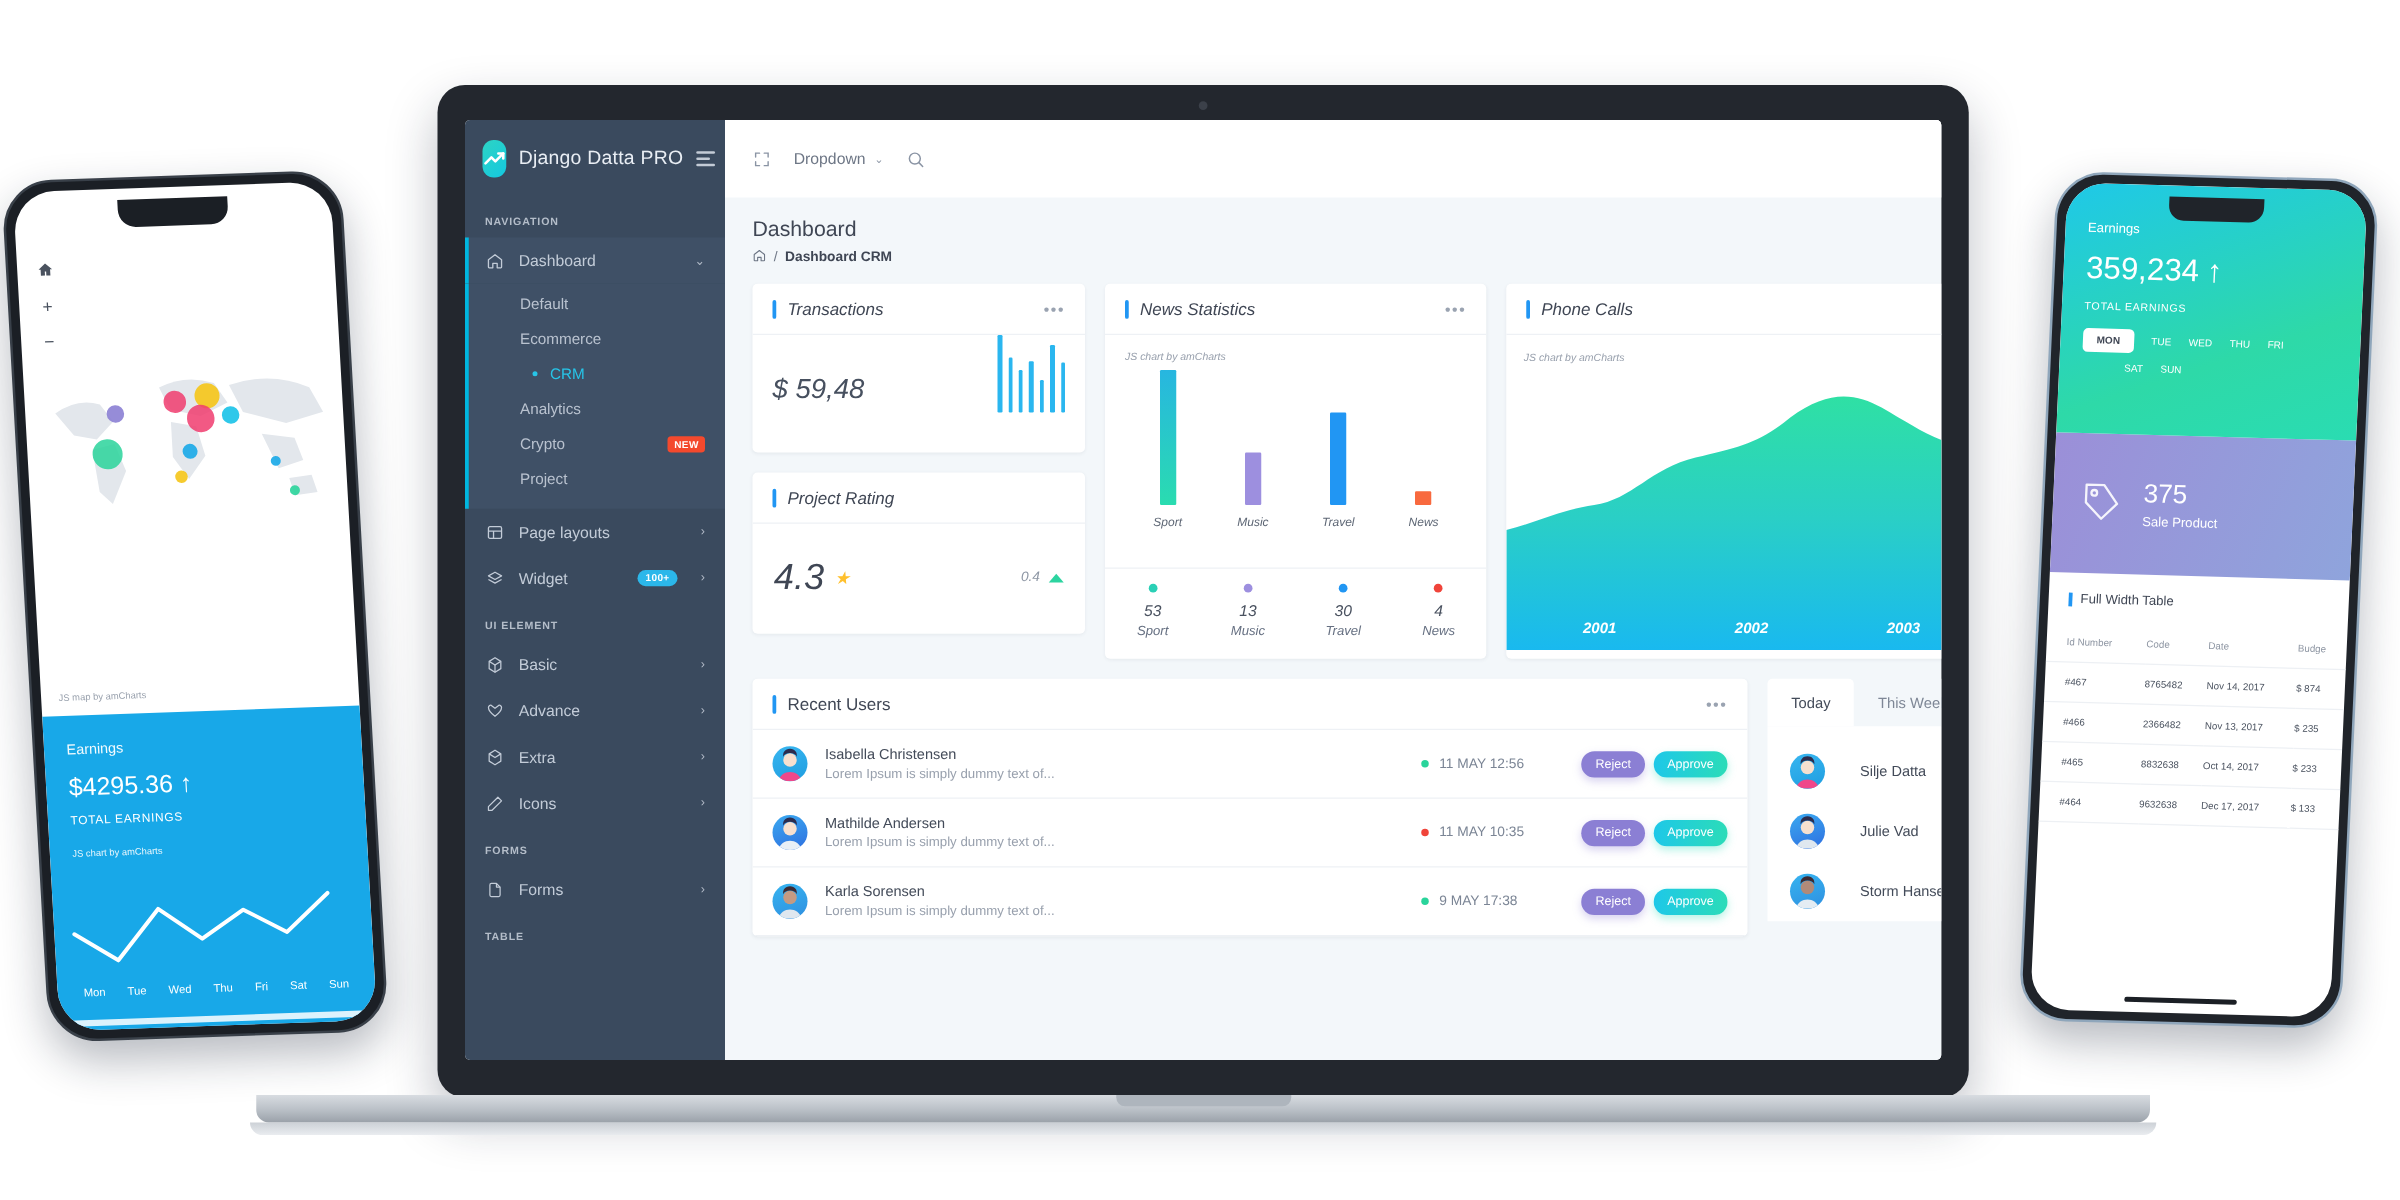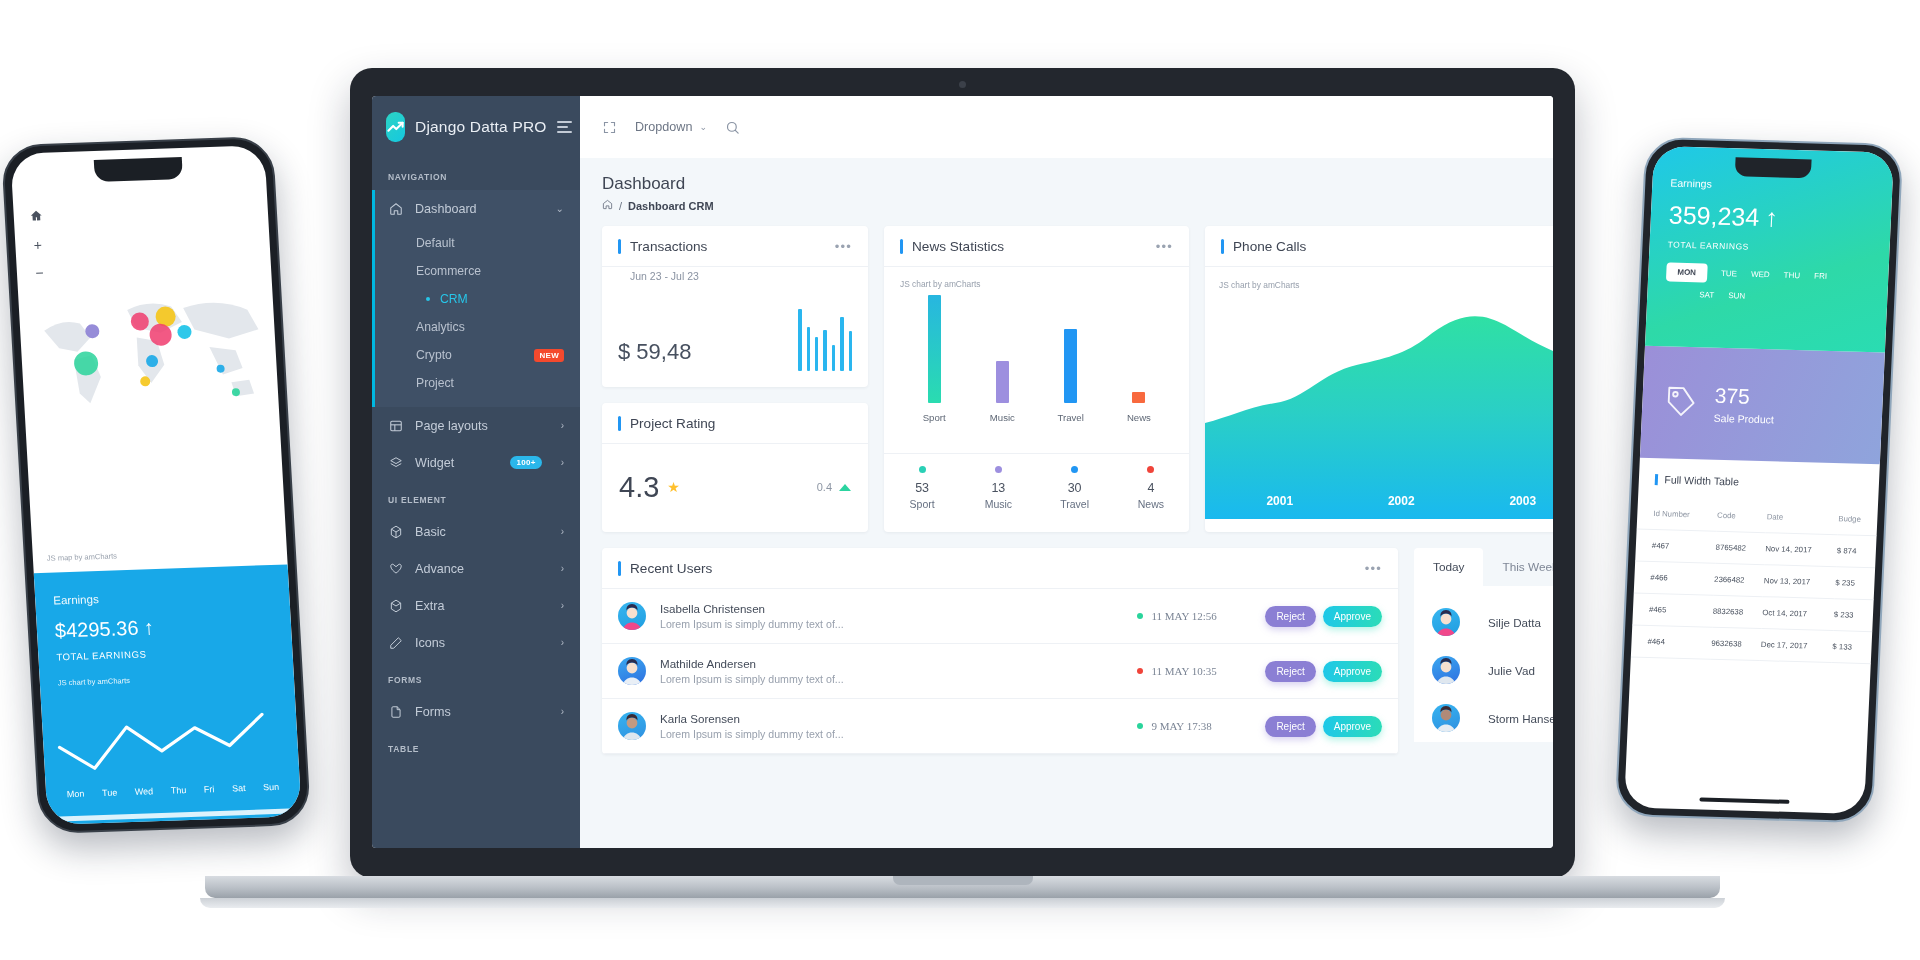--- a/index.html
+++ b/index.html
@@ -80,32 +80,32 @@
   .tb-right { margin-left:auto; display:flex; align-items:center; gap:21px; }
   .tb-right .grp { display:flex; align-items:center; gap:4px; color:#7b8596; }
   .caret { font-size:9px; color:#8a94a4; }
 
   .content { padding: 16px 22px 0; overflow:hidden; flex:1; }
   .page-title { font-size:17px; color:#3f4654; font-weight: normal; margin-bottom:5px; }
   .crumb { display:flex; align-items:center; gap:6px; font-size:11px; color:#6c7584; margin-bottom:14px; }
   .crumb .home svg { width:11px; height:11px; }
   .crumb b { color:#3f4654; font-weight:600; }
 
-  .row { display:flex; gap:16px; }
+  .row { display:flex; gap:16px;font-style:italic; }
   .card { background:#fff; border-radius:4px; box-shadow: 0 1px 3px rgba(60,72,88,.07); overflow:hidden; }
   .card-head { padding: 13px 16px; display:flex; align-items:center; position:relative; }
   .card-head:after { content:''; position:absolute; left:0; right:0; bottom:0; height:1px; background:#eef1f5; }
   .card-title { font-size:13.6px; color:#3f4654; display:flex; align-items:center; gap:9px; }
   .title-bar { width:3px; height:15px; background:#2196f3; border-radius:2px; display:inline-block; }
   .dots { margin-left:auto; color:#9aa3b1; letter-spacing:1.2px; font-size:13px; line-height:6px; }
   .card-sub { font-size:10.5px; color:#8a93a2; padding: 0 16px 11px 28px; margin-top:-6px; }
 
   
   .col-left { width:266px; flex:0 0 266px; display:flex; flex-direction:column; gap:16px; }
-  .trans-body { padding: 22px 16px 16px; display:flex; align-items:flex-end; justify-content:space-between; height: 94px; }
+  .trans-body { padding: 22px 16px 32px; display:flex; align-items:flex-end; justify-content:space-between; height: 94px; }
   .trans-amt { font-size:22px; color:#47505f; font-weight:300; padding-bottom:6px; }
   .minibars { display:flex; align-items:flex-end; gap:5px; height:68px; }
   .minibars i { width:3.4px; background:#2ab6ef; border-radius:1px; display:block; }
 
   
   .rate-body { padding: 24px 17px 26px; display:flex; align-items:center; height:88px; }
   .rate-val { font-size:29px; color:#3f4654; font-weight:300; }
   .rate-star { color:#ffc02d; font-size:14px; margin-left:8px; }
   .rate-right { margin-left:auto; display:flex; align-items:center; gap:7px; font-size:11px; color:#8d96a4; }
   .tri-up { width:0;height:0;border-left:6px solid transparent;border-right:6px solid transparent;border-bottom:7px solid #2cd4a0; }
@@ -135,21 +135,21 @@
   .years span { color:#fff; font-size:12px; font-weight:bold; }
 
   
   .row2 { display:flex; gap:16px; margin-top:16px; }
   .users-card { flex:1; }
   .user-row { display:flex; align-items:center; padding: 13px 16px; border-bottom:1px solid #eef1f5; }
   .avatar { width:28px; height:28px; border-radius:50%; margin-right:14px; flex:0 0 28px; position:relative; overflow:hidden; }
   .u-name { font-size:11.6px; color:#434b59; margin-bottom:3px; }
   .u-desc { font-size:10.6px; color:#98a0ad; }
   .u-mid { flex:1; }
-  .u-time { display:flex; align-items:center; gap:8px; font-size:11px; color:#7b8595; width:128px;font-family:Liberation Serif, serif; }
+  .u-time { display:flex; align-items:center; gap:8px; font-size:11px; color:#7b8595; width:128px; }
   .sdot { width:6px;height:6px;border-radius:50%; }
   .u-actions { display:flex; gap:7px; }
   .btn-pill { border:none; color:#fff; font-size:10px; padding:5px 11px; border-radius:11px; cursor:pointer; }
   .btn-reject { background:#8b7fd4; box-shadow:0 3px 7px rgba(139,127,212,.35); }
   .btn-approve { background:linear-gradient(90deg,#1ec8e8,#2bdcb8); box-shadow:0 3px 7px rgba(43,220,184,.35); }
 
   
   .tabs-card { width:305px; flex:0 0 305px; }
   .tabs { display:flex; background:#f3f7fa; }
   .tab { padding: 12px 19px; font-size:11.8px; color:#7e8796; cursor:pointer; }
@@ -485,21 +485,20 @@
 
             <div class="col-left">
               <div class="card">
                 <div class="card-head">
                   <span class="card-title">
                     <i class="title-bar"></i>
                     <span>Transactions</span>
                   </span>
                   <span class="dots">•••</span>
                 </div>
-                <div class="card-sub" style="padding-top:9px">Jun 23 - Jul 23</div>
                 <div class="trans-body">
                   <div class="trans-amt">$ 59,48</div>
                   <div class="minibars">
                     <i style="height:62px"></i>
                       <i style="height:44px"></i>
                       <i style="height:34px"></i>
                       <i style="height:41px"></i>
                       <i style="height:26px"></i>
                       <i style="height:54px"></i>
                       <i style="height:40px"></i>

